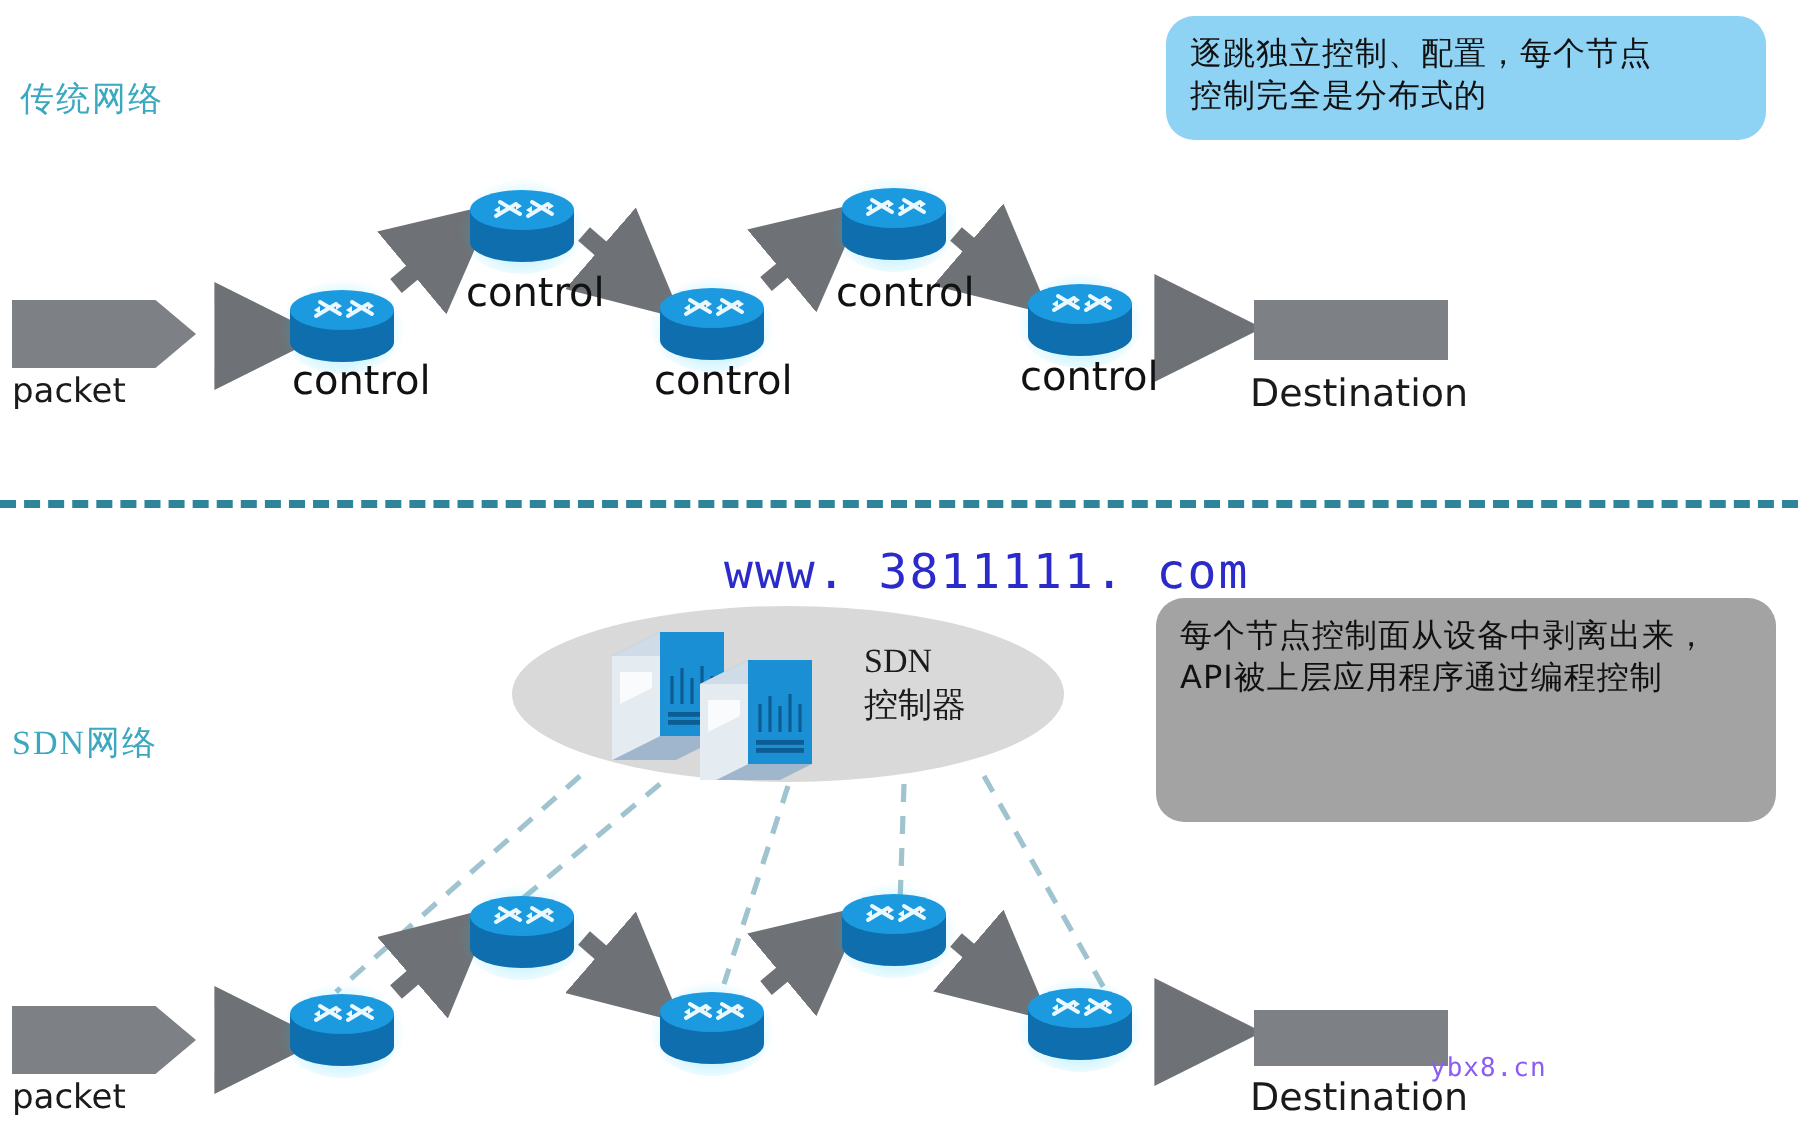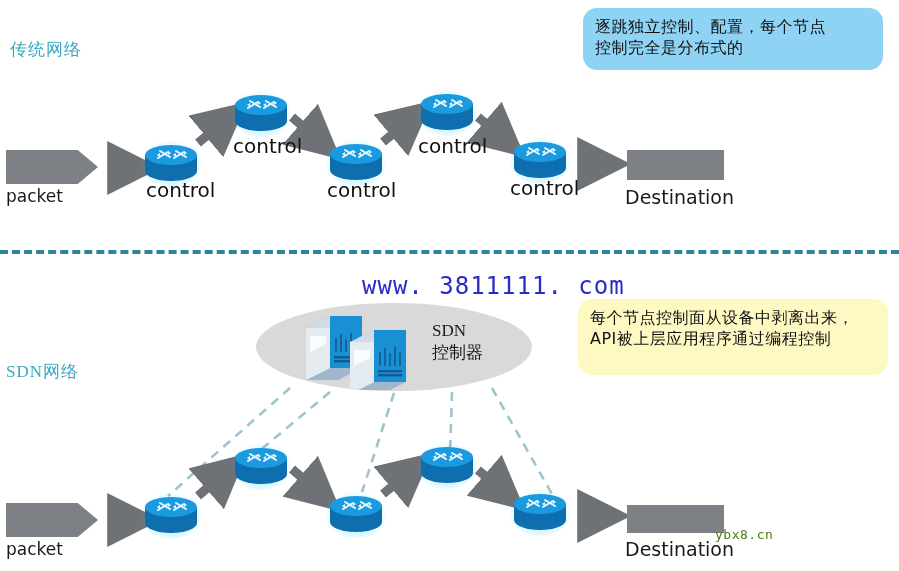--- a/index.html
+++ b/index.html
@@ -29,22 +29,22 @@
     color:#111;line-height:1.32;
     padding:8px 11px 9px 12px;
     font-size:16px;letter-spacing:.5px;
     font-family:"DejaVu Sans","Liberation Sans",sans-serif;
   }
   #callout-traditional{
     left:583px;top:8px;width:300px;height:62px;
     background:#8ed2f4;
   }
   #callout-sdn{
-    left:578px;top:299px;width:310px;height:76px;
-    background:#fef9c3;
+    left:578px;top:299px;width:310px;height:112px;
+    background:#a3a3a3;
   }
   .callout .ln{display:block;white-space:nowrap;}
 
   
   .packet-shape{
     position:absolute;background:#7d8084;
     clip-path:polygon(0 0, 78% 0, 100% 50%, 78% 100%, 0 100%);
   }
   .plain-label{
     position:absolute;font-size:17px;color:#1a1a1a;white-space:nowrap;
@@ -79,21 +79,21 @@
   #controller-label span{display:block;font-family:Liberation Serif, serif;}
   #servers{position:absolute;left:300px;top:312px;width:112px;height:78px;}
 
   
   #watermark-url{
     position:absolute;left:330px;top:272px;font-size:24px;color:#2b2bc9;
     font-family:"DejaVu Sans Mono","Liberation Mono",monospace;
     letter-spacing:1px;white-space:nowrap;margin-left:32px;
   }
   #watermark-site{
-    position:absolute;left:715px;top:527px;font-size:13px;color:#4d7c0f;
+    position:absolute;left:715px;top:527px;font-size:13px;color:#8b5cf6;
     font-family:"DejaVu Sans Mono","Liberation Mono",monospace;
     letter-spacing:.5px;white-space:nowrap;
   }
 
   
   #vec{position:absolute;left:0;top:0;width:899px;height:571px;pointer-events:none;}
 </style>
 </head>
 <body>
 

